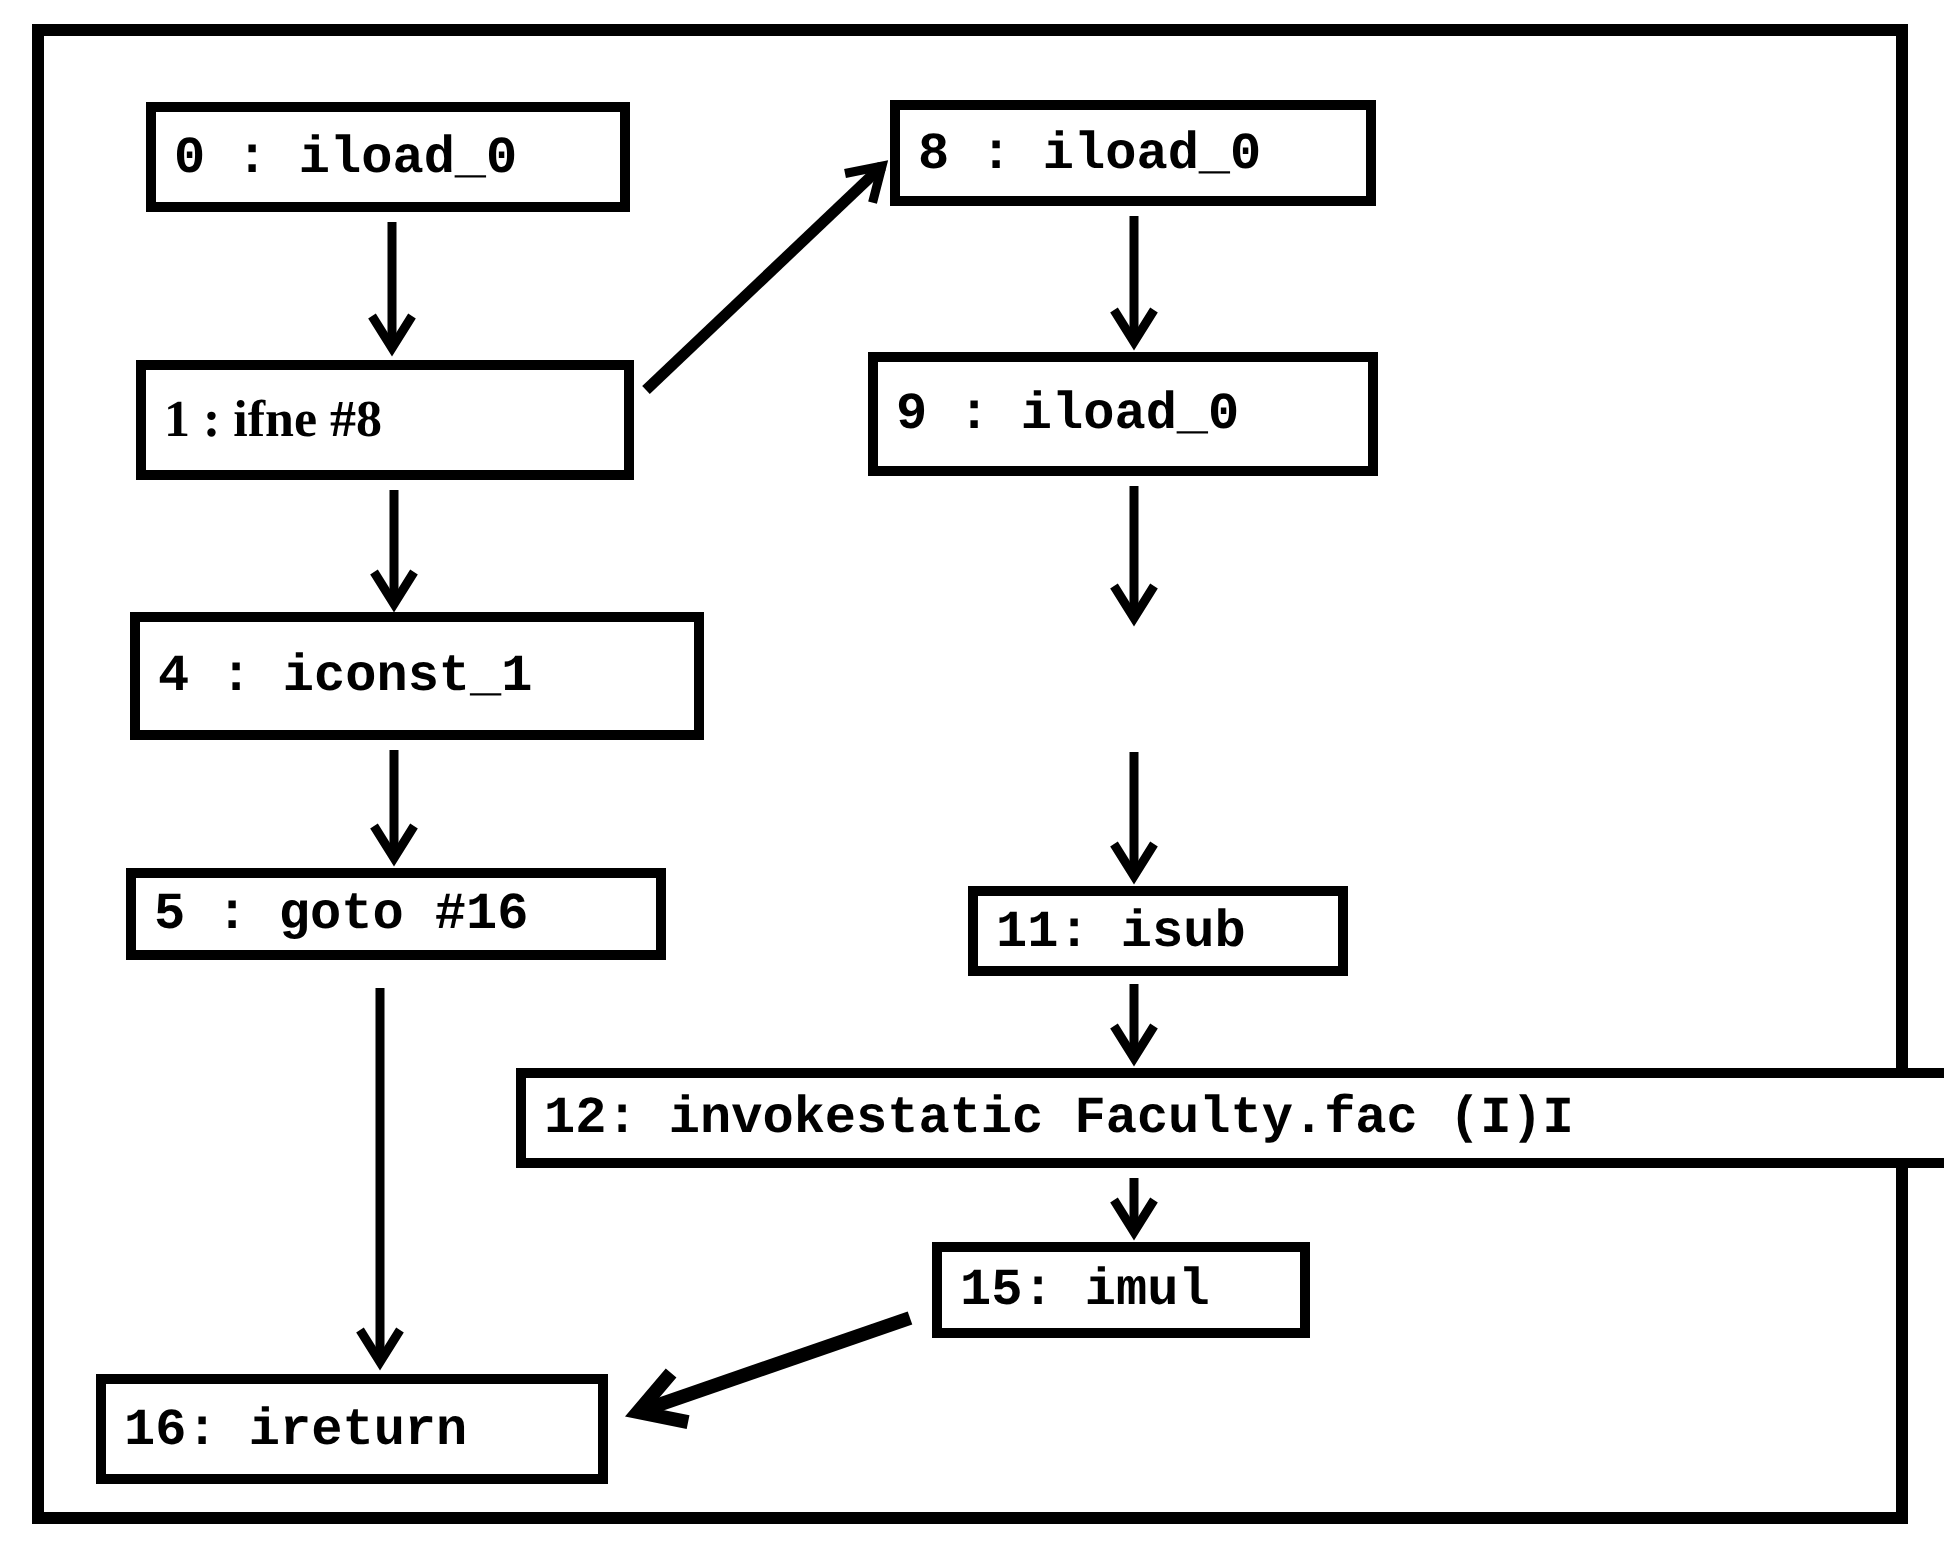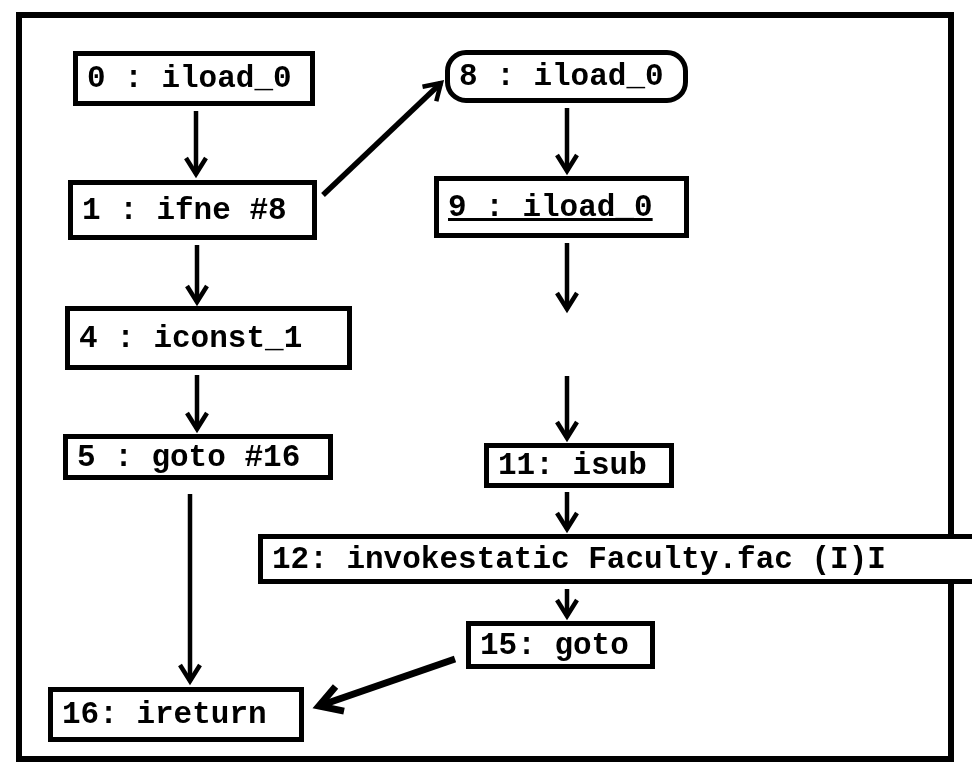--- a/index.html
+++ b/index.html
@@ -33,30 +33,30 @@
   }
   .node {
     position: absolute;
     box-sizing: border-box;
     border: 5px solid #000000;
     background: #ffffff;
     display: flex;
     align-items: center;
     padding-left: 9px;
     font-weight: bold;
-    font-size: 31px;
+    font-size: 26px;
     color: #000000;
     white-space: pre;
     line-height: 1;
   }
   
   .n0  { left: 73px;  top: 51px;  width: 242px; height: 55px; }
-  .n8  { left: 445px; top: 50px;  width: 243px; height: 53px; border-radius: 21px; }
-  .n1  { left: 68px;  top: 180px; width: 249px; height: 60px; }
-  .n9  { left: 434px; top: 176px; width: 255px; height: 62px; text-decoration: underline; }
+  .n8  { left: 445px; top: 50px;  width: 243px; height: 53px; }
+  .n1  { left: 68px;  top: 180px; width: 249px; height: 60px; font-family: Liberation Serif, serif; }
+  .n9  { left: 434px; top: 176px; width: 255px; height: 62px; }
   .n4  { left: 65px;  top: 306px; width: 287px; height: 64px; }
   .n10 { left: 433px; top: 314px; width: 256px; height: 57px; }
   .n5  { left: 63px;  top: 434px; width: 270px; height: 46px; }
   .n11 { left: 469px; top: 443px; width: 190px; height: 45px; margin-left: 15px; }
   .n12 { left: 258px; top: 534px; width: 803px; height: 50px; }
   .n15 { left: 466px; top: 621px; width: 189px; height: 48px; }
   .n16 { left: 48px;  top: 687px; width: 256px; height: 55px; }
 </style>
 </head>
 <body>
@@ -106,19 +106,19 @@
   <div class="node n5">
     <span>5 : goto #16</span>
   </div>
   <div class="node n11">
     <span>11: isub</span>
   </div>
   <div class="node n12">
     <span>12: invokestatic Faculty.fac (I)I</span>
   </div>
   <div class="node n15">
-    <span>15: goto</span>
+    <span>15: imul</span>
   </div>
   <div class="node n16">
     <span>16: ireturn</span>
   </div>
 
 </div>
 
 </body></html>

